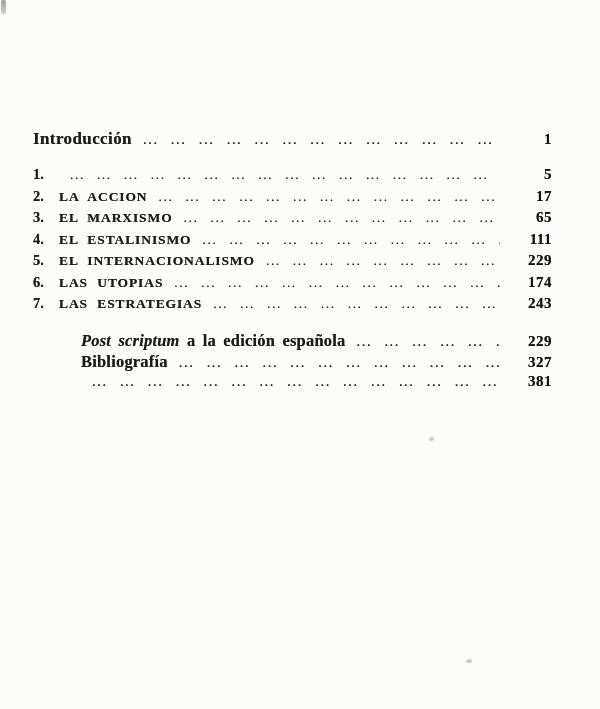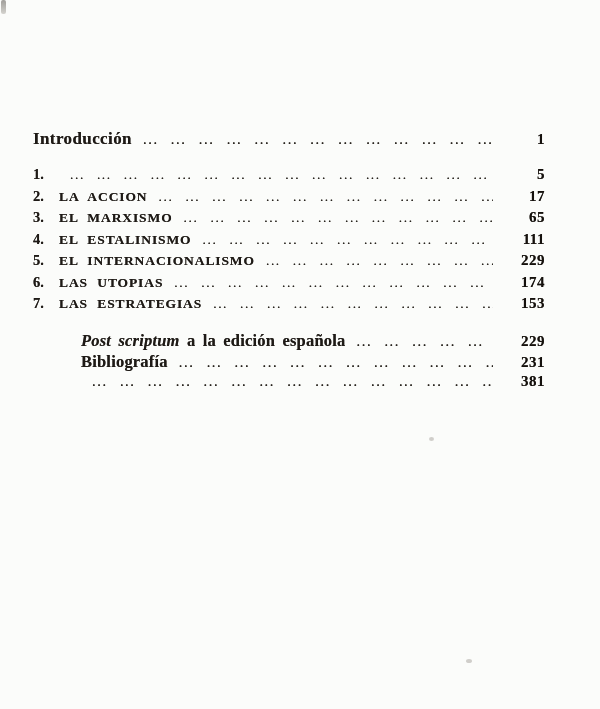--- a/index.html
+++ b/index.html
@@ -22,21 +22,21 @@
     background:linear-gradient(180deg,#54504a 0%,#8d8a83 60%,#b5b2ab 100%);
     opacity:.55;border-radius:2px;
   }
   .speck{
     position:absolute;background:#b9b6b0;opacity:.65;border-radius:50%;
   }
   .speck-1{left:429px;top:437px;width:5px;height:4px;}
   .speck-2{left:466px;top:659px;width:6px;height:4px;}
 
   .toc{
-    position:absolute;left:33px;top:129px;right:55px;
+    position:absolute;left:33px;top:129px;right:48px;
     text-shadow:0 0 .4px rgba(30,24,18,.7);
   }
   .row{
     display:flex;align-items:baseline;white-space:nowrap;
   }
   .row-intro{
     height:22px;margin-bottom:15px;
     font-size:17px;font-weight:bold;letter-spacing:.4px;
   }
   .row-ch{
@@ -121,34 +121,34 @@
     <div class="row row-ch">
       <span class="ch-num">6.</span>
       <span class="ch-label">LAS UTOPIAS</span>
       <span class="dots">... ... ... ... ... ... ... ... ... ... ... ... ... ... ... ... ... ... ... ... ...</span>
       <span class="pagenum">174</span>
     </div>
     <div class="row row-ch">
       <span class="ch-num">7.</span>
       <span class="ch-label">LAS ESTRATEGIAS</span>
       <span class="dots">... ... ... ... ... ... ... ... ... ... ... ... ... ... ... ... ... ... ... ... ...</span>
-      <span class="pagenum">153</span>
+      <span class="pagenum">243</span>
     </div>
 
     <div class="gap-back"></div>
 
     <div class="row row-back">
       <span><span class="italic">Post scriptum</span><span> a la edición española</span></span>
       <span class="dots">... ... ... ... ... ... ... ... ... ... ... ... ... ... ... ... ... ... ... ... ...</span>
       <span class="pagenum">229</span>
     </div>
     <div class="row row-back">
       <span>Bibliografía</span>
       <span class="dots">... ... ... ... ... ... ... ... ... ... ... ... ... ... ... ... ... ... ... ... ...</span>
-      <span class="pagenum">231</span>
+      <span class="pagenum">327</span>
     </div>
     <div class="row row-back">
       <span class="dots">... ... ... ... ... ... ... ... ... ... ... ... ... ... ... ... ... ... ... ... ...</span>
       <span class="pagenum">381</span>
     </div>
 
   </div>
 </div>
 
 </body></html>

